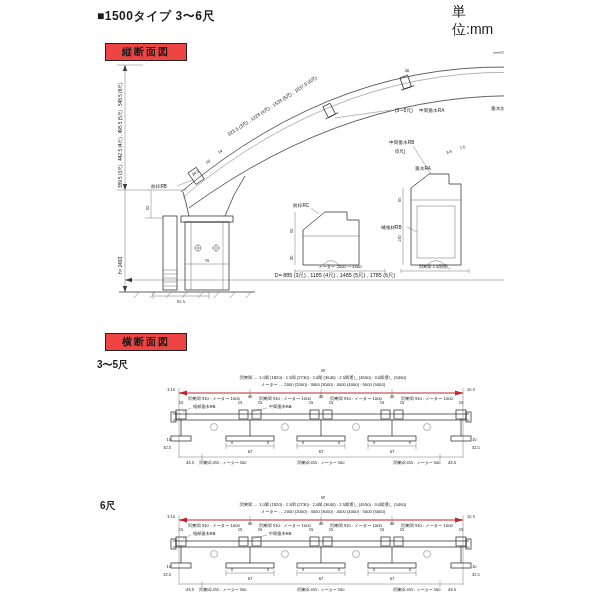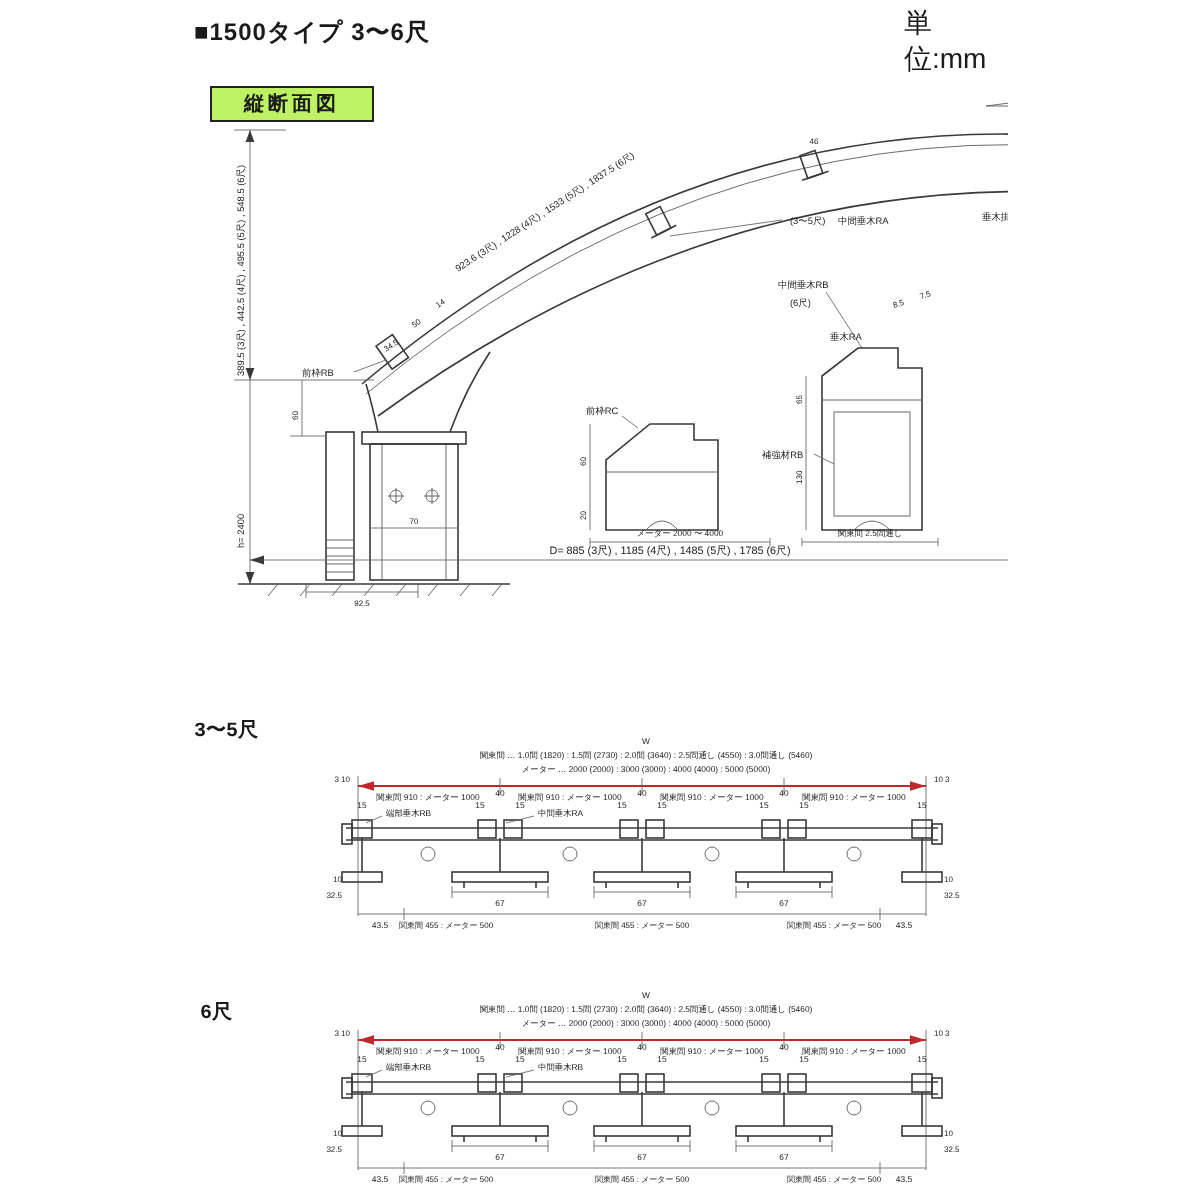--- a/index.html
+++ b/index.html
@@ -1,22 +1,22 @@
 <!DOCTYPE html>
 <html><head>
 <meta charset="utf-8">
 <style>
   html,body{margin:0;padding:0;background:#fff;}
   .screen{position:relative;width:504px;height:600px;background:#ffffff;overflow:hidden;
           font-family:"Liberation Sans","DejaVu Sans",sans-serif;color:#1a1a1a;}
   .title{position:absolute;left:97px;top:8px;font-size:12px;font-weight:bold;letter-spacing:.5px;}
   .unit{position:absolute;left:452px;top:3px;font-size:14px;}
-  .secbox{position:absolute;border:1.5px solid #222;background:#bef264;font-size:10px;font-weight:bold;
+  .secbox{position:absolute;border:1.5px solid #222;background:#ef4444;font-size:10px;font-weight:bold;
           padding:1px 16px;letter-spacing:2px;}
-  .sub{position:absolute;font-size:10px;font-weight:bold;font-family:Liberation Mono, monospace;}
+  .sub{position:absolute;font-size:10px;font-weight:bold;}
   svg{position:absolute;}
   svg text{fill:#1a1a1a;font-family:"Liberation Sans","DejaVu Sans",sans-serif;}
   .ln{fill:none;stroke:#3a3a3a;stroke-width:.8;}
   .lnt{fill:none;stroke:#5a5a5a;stroke-width:.45;}
   .dim{fill:none;stroke:#6a6a6a;stroke-width:.45;}
   .dimr{fill:none;stroke:#c0272d;stroke-width:1;}
   .arw{fill:#3a3a3a;stroke:none;}
   .arwr{fill:#c0272d;stroke:none;}
   .t5{font-size:5.4px;} .t45{font-size:4.7px;} .t42{font-size:4.2px;} .t4{font-size:4px;}
 </style>
@@ -170,20 +170,21 @@
     </g>
 
     <g>
       <line class="dim" x1="30" y1="240" x2="452" y2="240"></line>
       <path class="arw" d="M30,240 l7,-2.2 v4.4 Z"></path>
       <path class="arw" d="M452,240 l-7,-2.2 v4.4 Z"></path>
       <text class="t5" x="240" y="237" text-anchor="middle">D= 885 (3尺) , 1185 (4尺) , 1485 (5尺) , 1785 (6尺)</text>
     </g>
   </svg>
 
+  <div class="secbox" style="left:105px;top:333px;">横断面図</div>
   <div class="sub" style="left:97px;top:358px;">3〜5尺</div>
 
   <svg style="left:95px;top:366px;" width="505" height="110" viewBox="0 0 505 110">
     <defs>
       <g id="cmid1" class="ln">
         <rect x="-11" y="-4" width="9" height="9"></rect>
           <rect x="2" y="-4" width="9" height="9"></rect>
         <line x1="0" y1="5" x2="0" y2="22"></line>
         <rect x="-24" y="22" width="48" height="5"></rect>
         <line x1="-18" y1="27" x2="-18" y2="30"></line>

